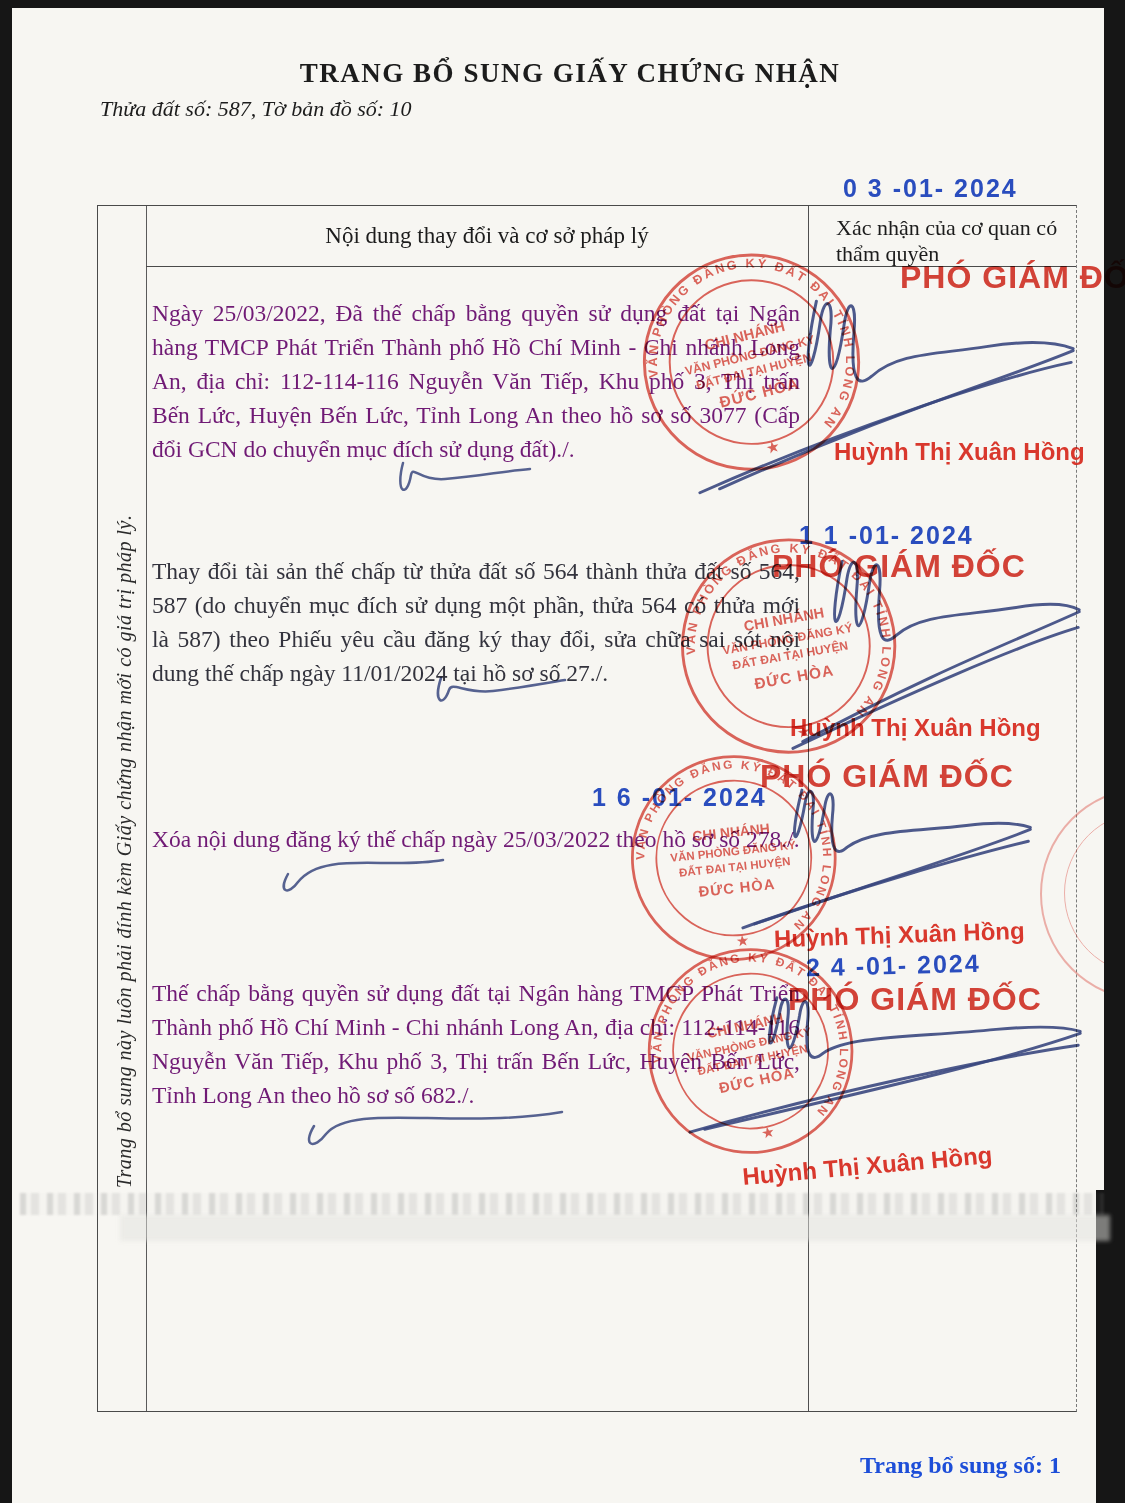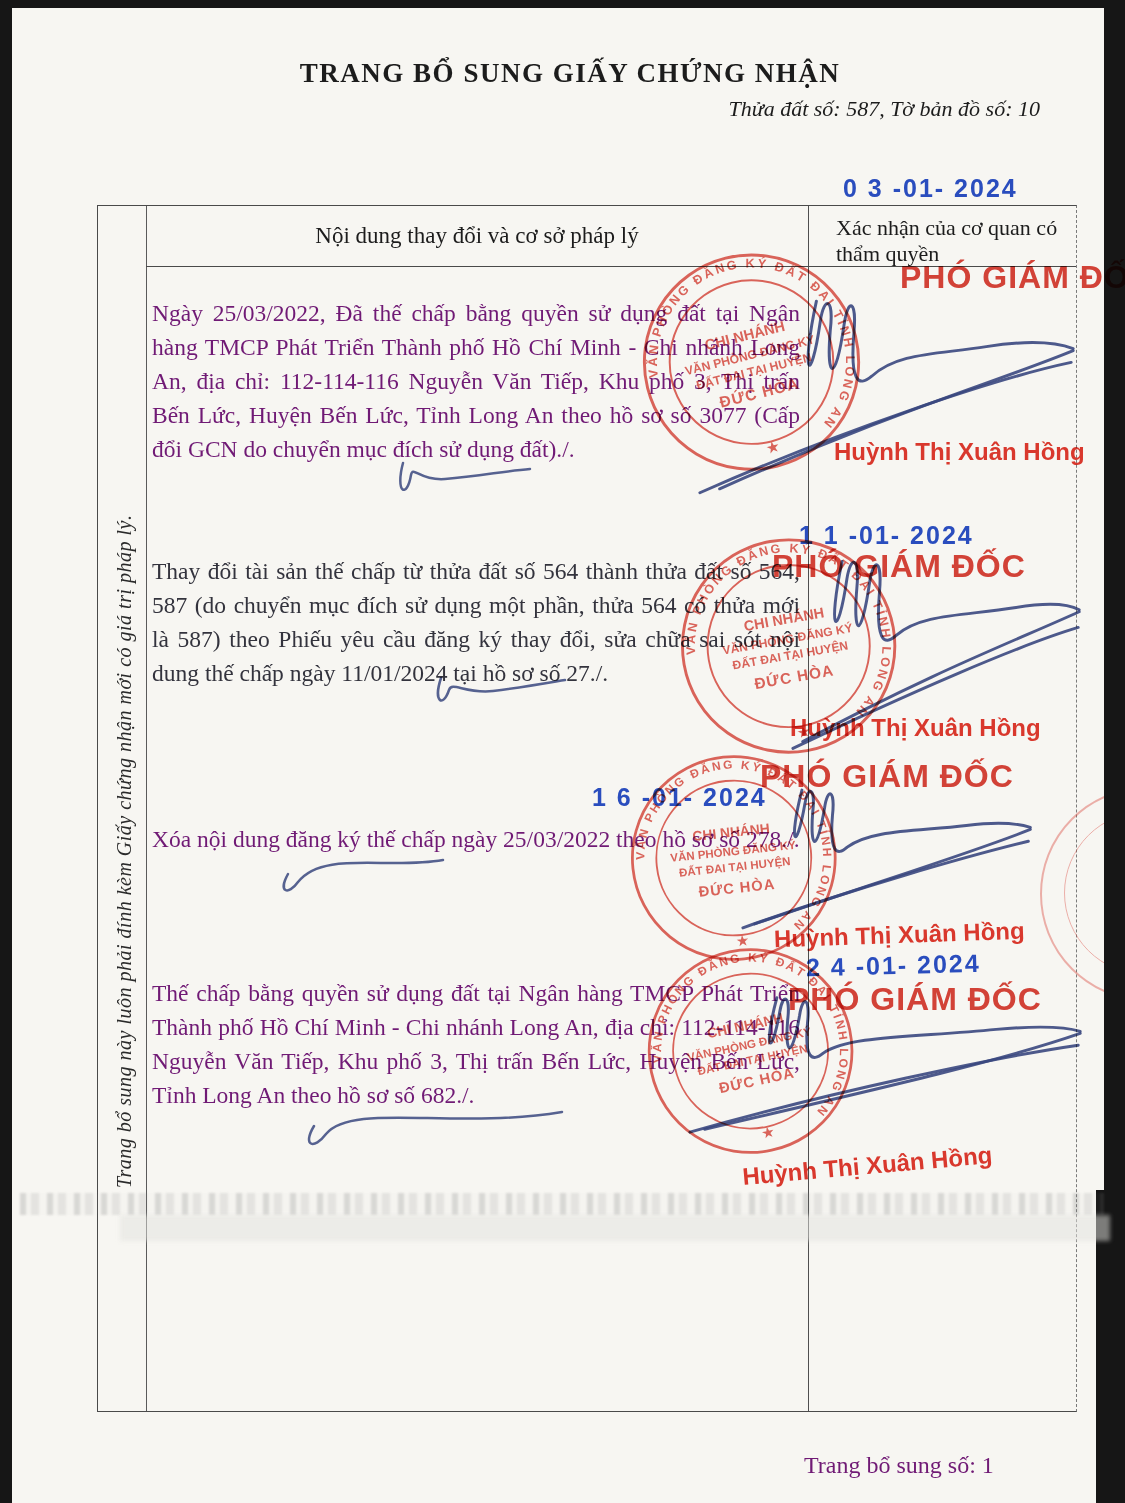--- a/index.html
+++ b/index.html
@@ -8,34 +8,34 @@
   
   .band{position:absolute;background:#161616;}
   .band.top{left:0;top:0;width:1125px;height:8px;}
   .band.left{left:0;top:0;width:12px;height:1503px;}
   .band.right{left:1104px;top:0;width:21px;height:1503px;}
   .band.right-b{left:1096px;top:1190px;width:29px;height:313px;}
 
   
   .doc-title{position:absolute;left:100px;top:58px;width:940px;text-align:center;
              font-size:27px;font-weight:bold;letter-spacing:1.5px;}
-  .doc-sub{position:absolute;left:100px;top:96px;width:940px;text-align:right;
+  .doc-sub{position:absolute;left:100px;top:96px;width:940px;text-align:left;
            font-style:italic;font-size:22px;}
   .doc-issue{position:absolute;left:100px;top:128px;width:940px;text-align:center;
              font-style:italic;font-size:23px;}
 
   
   .tbl{position:absolute;left:97px;top:205px;width:978px;height:1205px;
        border:1.5px solid #4a4a4a;border-right:1.5px dashed #7a7a7a;}
   .vline{position:absolute;top:0;bottom:0;width:0;border-left:1px solid #5a5a5a;}
   .vline.strip{left:48px;}
   .vline.conf{left:710px;border-left:1px solid #4f4f4f;}
   .hline-hdr{position:absolute;left:48px;top:60px;right:0;border-top:1.5px solid #4a4a4a;}
   .hdr-content{position:absolute;left:48px;top:0;width:662px;height:60px;display:flex;
-               align-items:center;justify-content:center;font-size:23px;}
+               align-items:center;justify-content:center;font-size:23px;padding-left:10px;}
   .hdr-confirm{position:absolute;left:710px;top:4px;width:268px;height:62px;display:flex;
                align-items:center;justify-content:center;text-align:left;font-size:22px;line-height:26px;margin-left:28px;}
 
   
   .side-note{position:absolute;left:103px;top:388px;height:800px;width:42px;
              writing-mode:vertical-rl;transform:rotate(180deg);font-style:italic;
              font-size:20px;letter-spacing:.5px;display:flex;align-items:center;color:#2a2a2a;}
 
   
   .entry-text{position:absolute;left:152px;width:648px;font-size:23.5px;line-height:34px;
@@ -98,21 +98,21 @@
   .sig-3{left:735px;top:778px;}
   .sig-4{left:680px;top:985px;}
   .flourish{position:absolute;mix-blend-mode:multiply;}
   .flourish path{fill:none;stroke:var(--ink-blue,#3c4a86);stroke-width:2.5;stroke-linecap:round;opacity:.85;}
   .fl-1{left:385px;top:455px;}
   .fl-2{left:425px;top:668px;}
   .fl-3{left:268px;top:852px;}
   .fl-4{left:292px;top:1102px;}
 
   
-  .footer-note{position:absolute;left:804px;top:1452px;font-size:24px;color:#701a75;}
+  .footer-note{position:absolute;left:860px;top:1452px;font-size:24px;color:#1d4ed8;font-weight:bold;}
 
   
   .smudge{position:absolute;left:20px;top:1193px;width:1084px;height:22px;filter:blur(1px);
           background:repeating-linear-gradient(90deg,rgba(110,110,110,.22) 0 6px,rgba(190,190,190,.05) 6px 11px,rgba(130,130,130,.16) 11px 19px,rgba(200,200,200,.04) 19px 27px);}
   .smudge2{position:absolute;left:120px;top:1215px;width:990px;height:26px;background:rgba(225,225,222,.5);filter:blur(2px);}
 </style>
 </head>
 <body>
 
 <div id="page">

